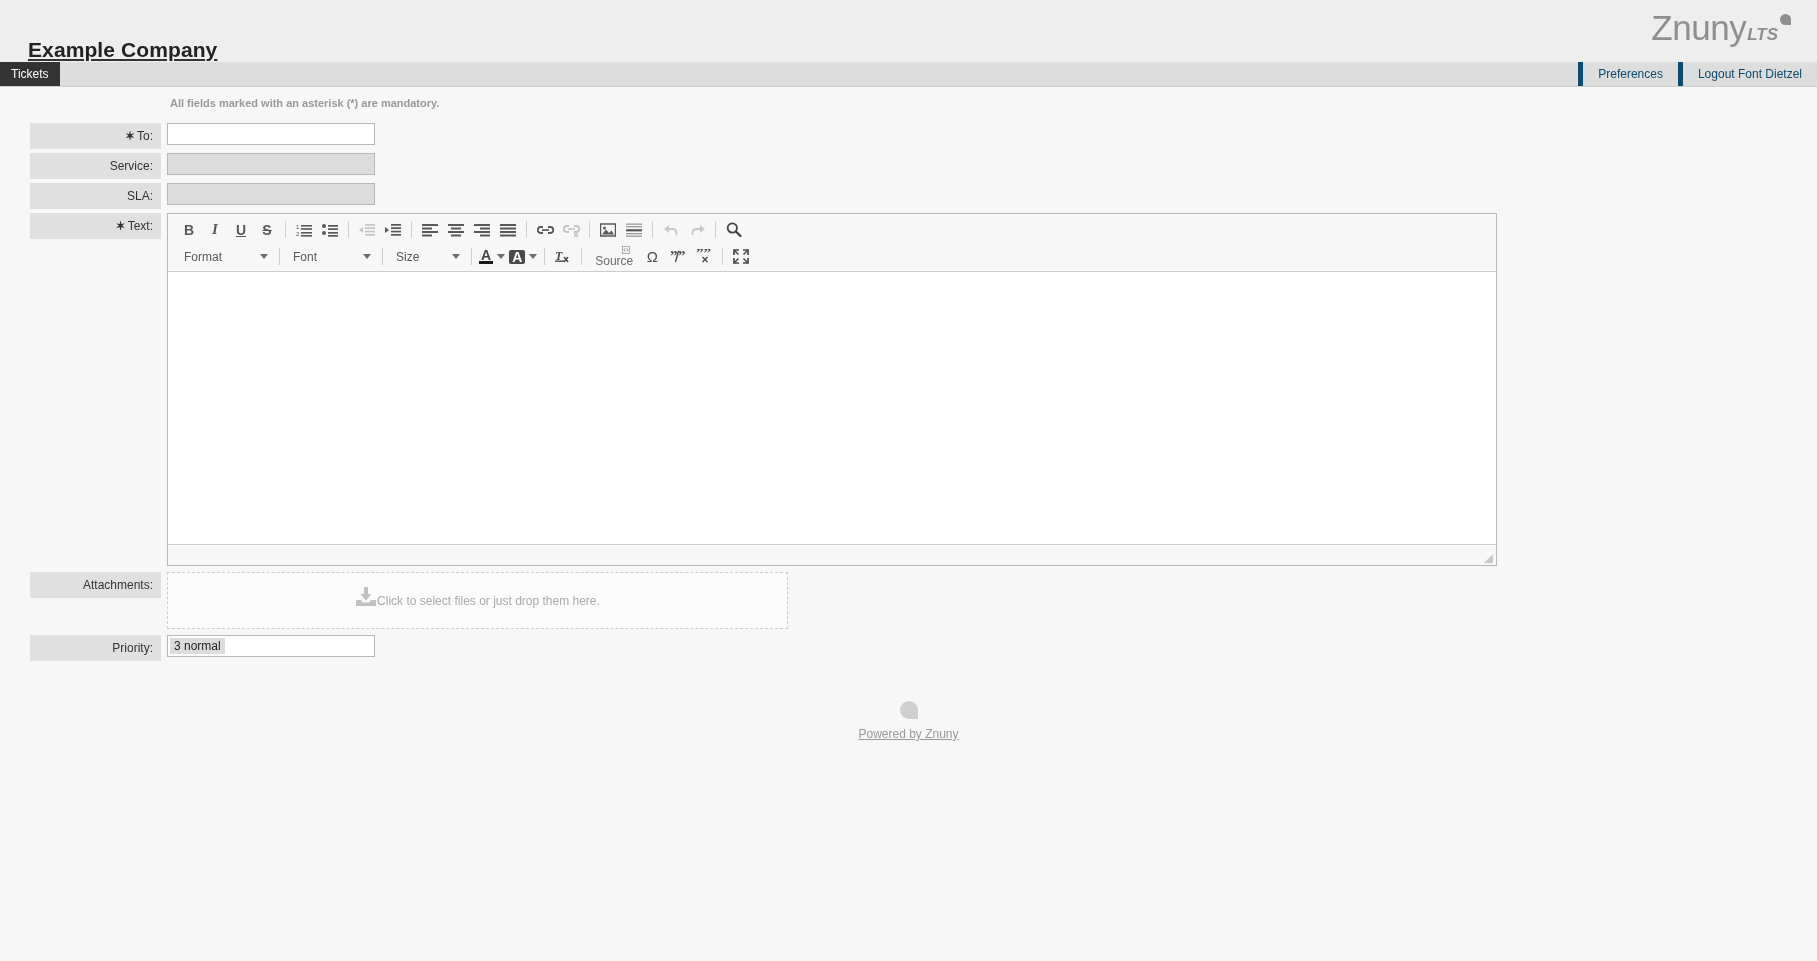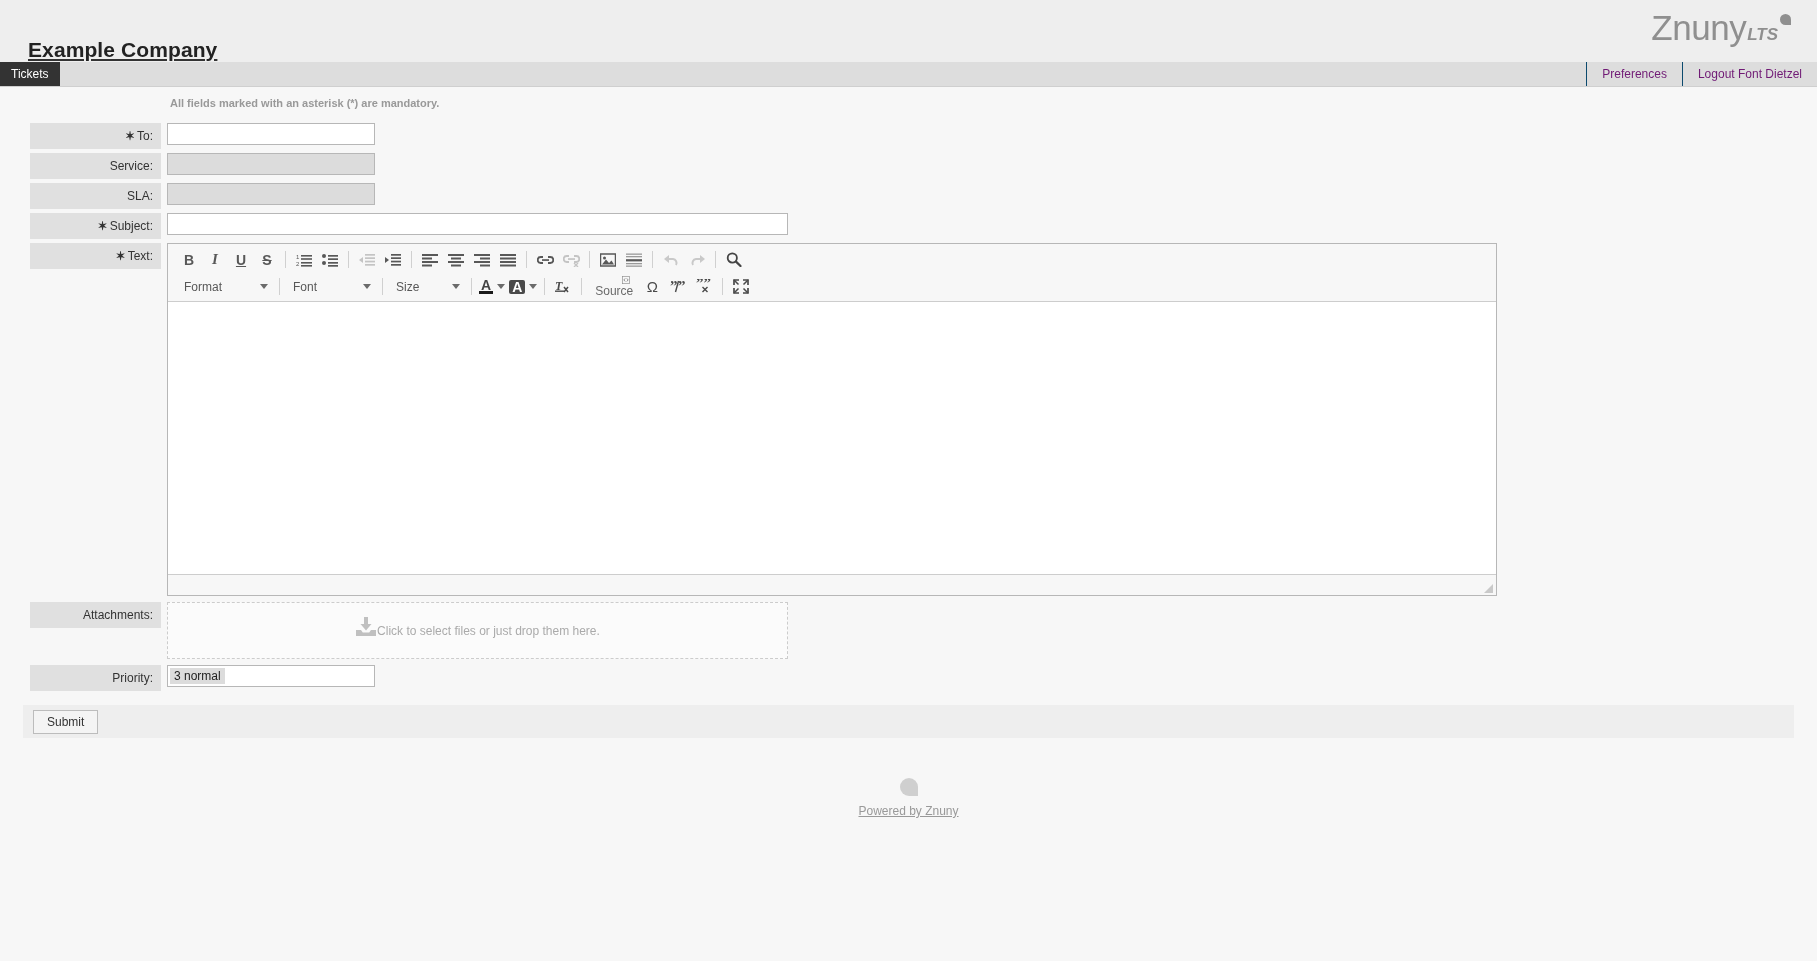--- a/index.html
+++ b/index.html
@@ -81,24 +81,24 @@
   }
   .nav-right {
     margin-left: auto;
     display: flex;
     align-items: stretch;
   }
   .nav-link {
     display: flex;
     align-items: center;
     padding: 0 15px;
-    color: #701a75;
+    color: #0c4a6e;
     font-size: 12px;
     cursor: pointer;
-    border-left: 1px solid #0c4a6e;
+    border-left: 5px solid #0c4a6e;
   }
 
   
   .content {
     background: #f7f7f7;
     padding: 0;
   }
   .form-wrap { padding-top: 6px; }
 
   .row {
@@ -382,28 +382,20 @@
 
     <div class="row">
       <div class="label-cell">
         <span>SLA:</span>
       </div>
       <div class="field-cell">
         <input class="text-input w-small disabled" type="text" disabled="" value="" style="">
       </div>
     </div>
 
-    <div class="row">
-      <div class="label-cell">
-        <span class="asterisk">✶</span><span>Subject:</span>
-      </div>
-      <div class="field-cell">
-        <input class="text-input w-wide" type="text" value="" style="">
-      </div>
-    </div>
 
     <div class="row">
       <div class="label-cell tall">
         <span class="asterisk">✶</span><span>Text:</span>
       </div>
       <div class="field-cell">
         <div class="editor">
 
           <div class="editor-toolbar">
 
@@ -650,21 +642,18 @@
       </div>
       <div class="field-cell">
         <div class="select-box">
           <span class="opt-selected">3 normal</span>
         </div>
       </div>
     </div>
 
   </div>
 
-  <div class="submit-bar">
-    <button class="submit-btn">Submit</button>
-  </div>
 
   <div class="footer">
     <div class="fmark"></div>
     <div class="ftext">Powered by Znuny</div>
   </div>
 </div>
 
 </body></html>

